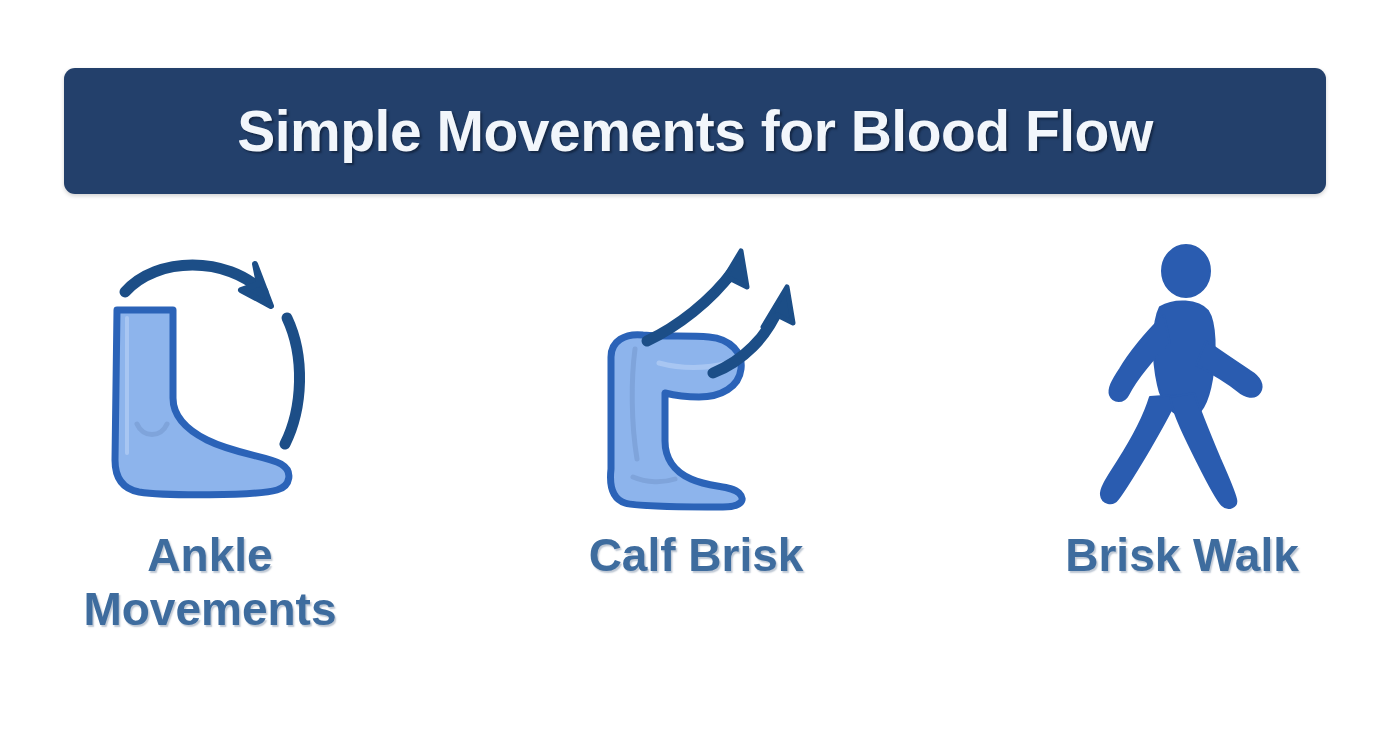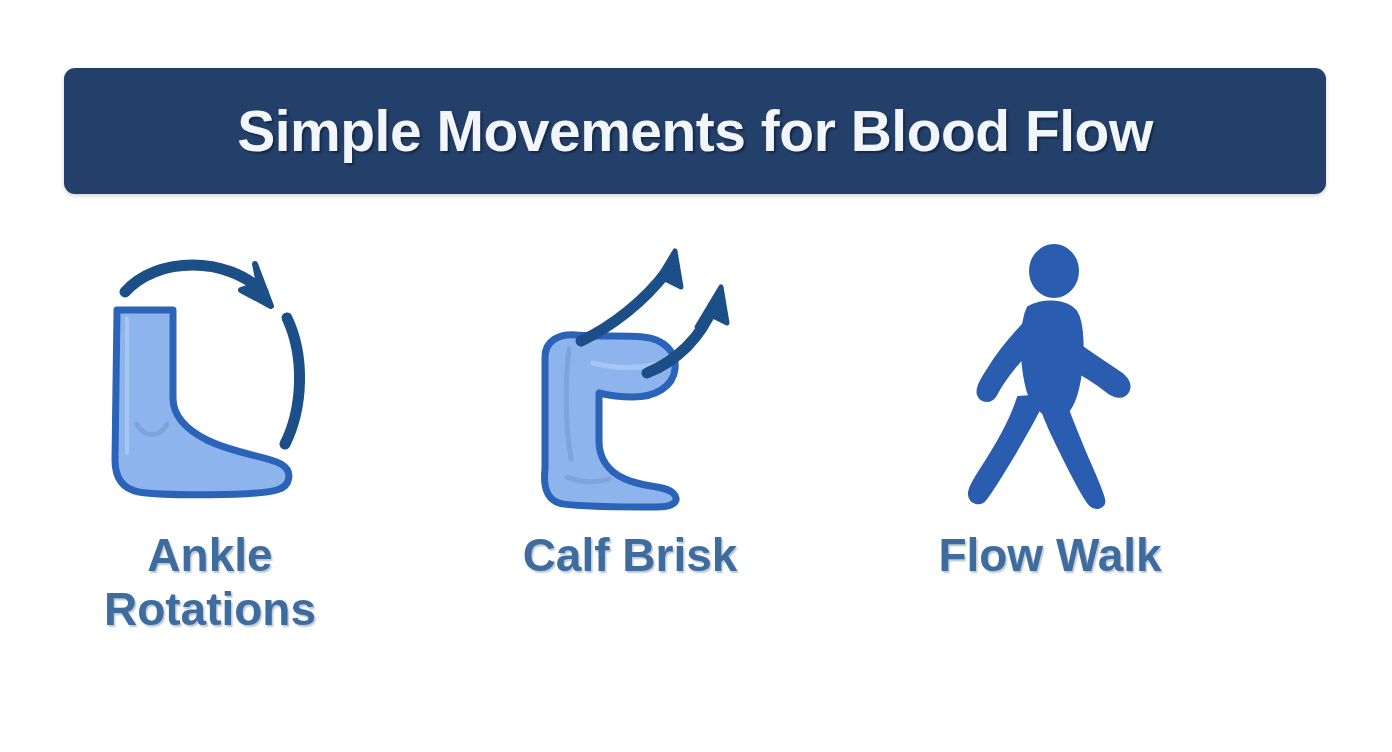--- a/index.html
+++ b/index.html
@@ -48,21 +48,22 @@
 
   
   .items-row {
     position: absolute;
     left: 0;
     top: 235px;
     width: 1392px;
     height: 460px;
     display: flex;
     align-items: flex-start;
-    justify-content: flex-start;
+    justify-content: space-between;
+    gap: 32px;
   }
   .item {
     width: 420px;
     display: flex;
     flex-direction: column;
     align-items: center;
   }
   .icon-box {
     width: 300px;
     height: 285px;
@@ -115,21 +116,21 @@
           <path d="M42 176 C48 190, 66 190, 72 176" fill="none" stroke="#7FA4DB" stroke-width="5" stroke-linecap="round"></path>
 
           <path d="M30 44 C62 8, 132 8, 168 44" fill="none" stroke="#1C4E87" stroke-width="11" stroke-linecap="round"></path>
           <path d="M176 58 L146 42 L164 36 L160 16 Z" fill="#1C4E87" stroke="#1C4E87" stroke-width="6" stroke-linejoin="round"></path>
 
           <path d="M192 70 C210 108, 208 160, 190 196" fill="none" stroke="#1C4E87" stroke-width="11" stroke-linecap="round"></path>
         </svg>
       </div>
       <div class="item-label two-line">
         <div>Ankle</div>
-        <div>Rotations</div>
+        <div>Movements</div>
       </div>
     </div>
 
     <div class="item">
       <div class="icon-box">
         <svg width="230" height="265" viewBox="0 0 230 265">
 
           <path d="M30 112
                    C30 96, 44 88, 62 90
                    C86 92, 108 90, 128 92
@@ -191,18 +192,18 @@
 
             <path d="M112 148 C118 166, 128 190, 138 214
                      C146 232, 152 246, 154 254
                      C156 262, 146 266, 140 260
                      C134 254, 126 238, 116 218
                      C104 194, 92 170, 88 152 Z"></path>
           </g>
         </svg>
       </div>
       <div class="item-label">
-        <div>Flow Walk</div>
+        <div>Brisk Walk</div>
       </div>
     </div>
 
   </div>
 </div>
 
 </body></html>

